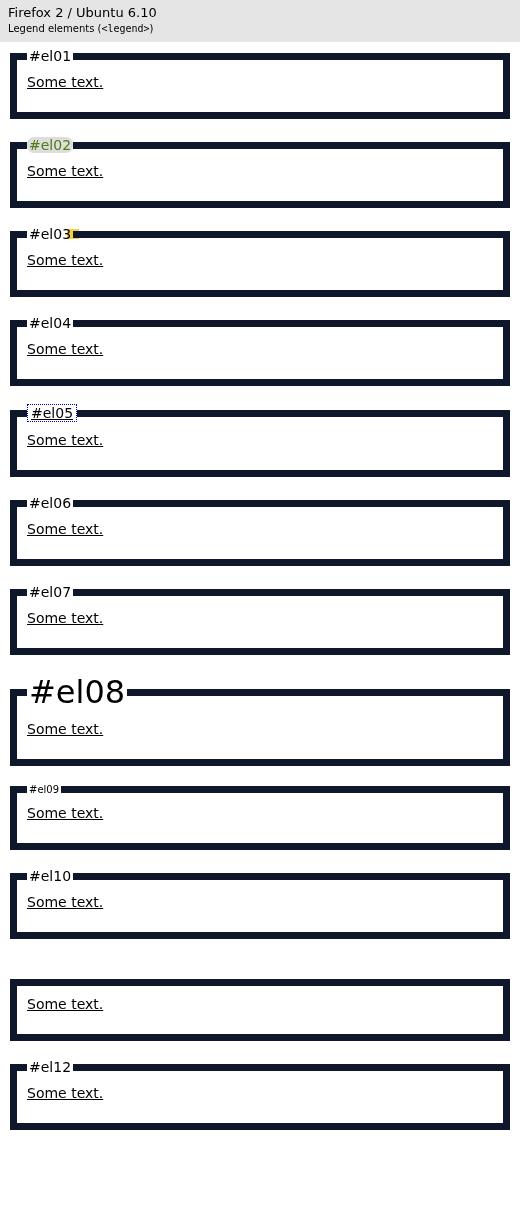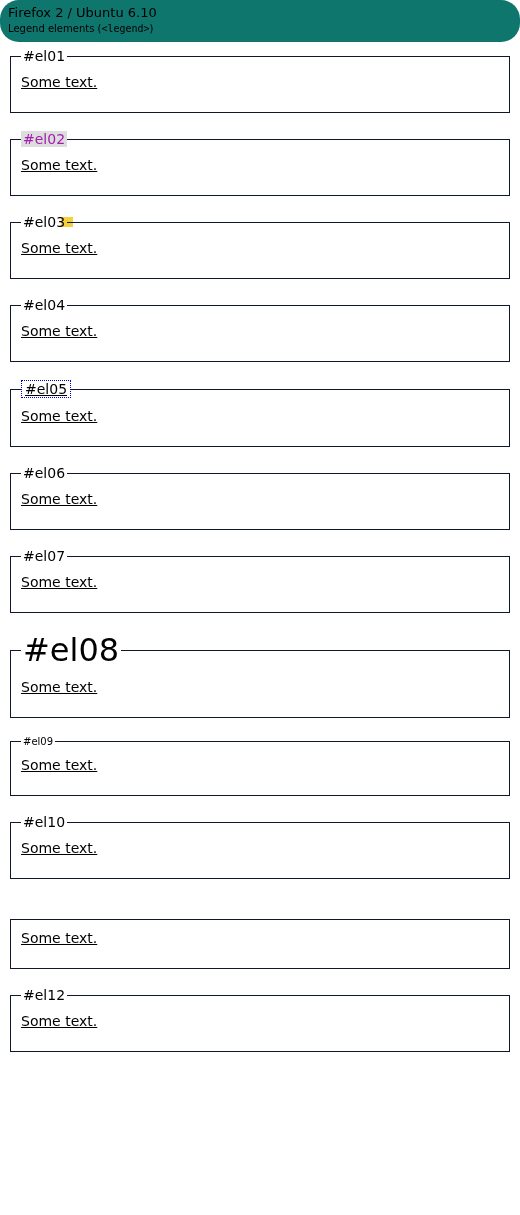--- a/index.html
+++ b/index.html
@@ -6,47 +6,46 @@
   body {
     margin: 0;
     padding: 0;
     font-family: "DejaVu Sans", "Bitstream Vera Sans", Verdana, Arial, sans-serif;
     font-size: 14px;
     color: #000;
     background: #fff;
     width: 520px;
   }
   .header {
-    background: #0f766e;
+    background: #e5e5e5;
     padding: 4px 8px 6px 8px;
     line-height: 1.4;
-    border-radius: 19px;
   }
   .header .mono { font-family: "DejaVu Sans Mono", monospace; }
   .header-line1 { font-size: 13px; }
   .header-line2 { font-size: 10px; }
   .content {
     padding: 6px 10px 0 10px;
   }
   fieldset {
-    border: 1px solid #0f172a;
+    border: 7px solid #0f172a;
     margin: 0 0 18px 0;
     padding: 6px 27px 22px 10px;
   }
   legend {
     padding: 0 2px;
     font-size: 14px;
   }
   .body-text {
     font-size: 14px;
     margin-top: 4px;
     text-decoration: underline;
   }
   
-  .leg-el02 { color: #a21caf; background: #ddd; }
+  .leg-el02 { color: #4d7c0f; background: #ddd; border-radius: 7px; }
   .leg-el03 { position: relative; }
   .leg-el03::after {
     content: "";
     position: absolute;
     right: -6px;
     top: 3px;
     width: 12px;
     height: 10px;
     background: #f5d040;
     z-index: -1;

